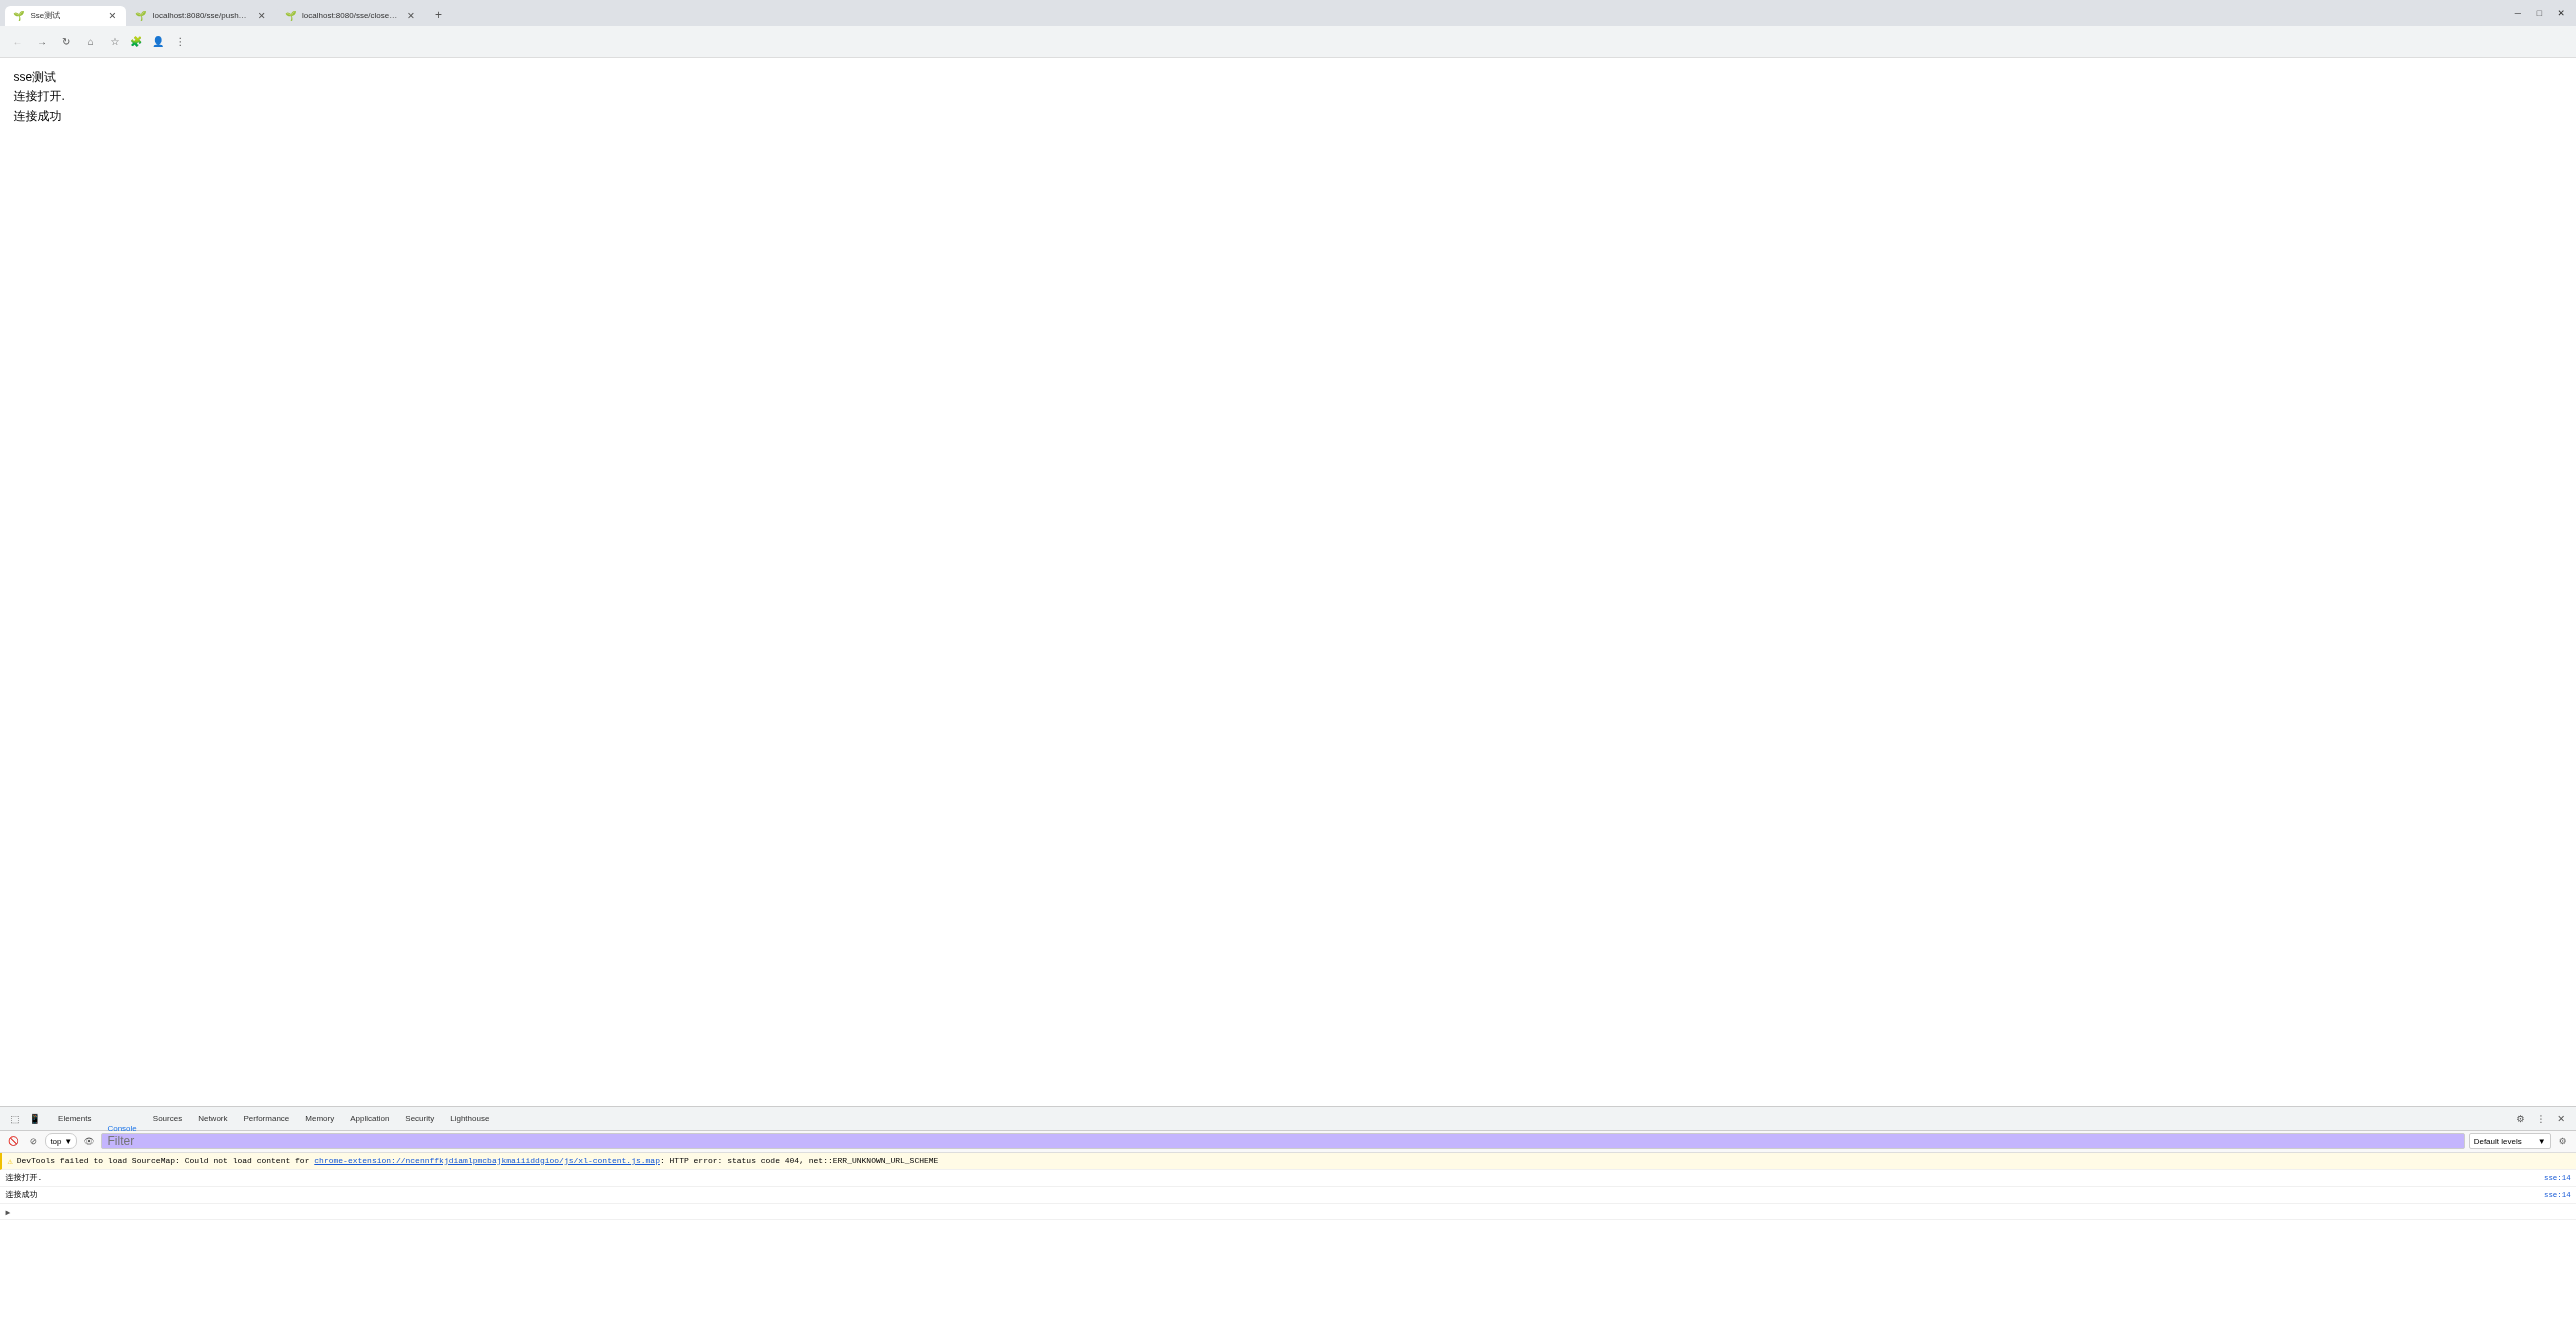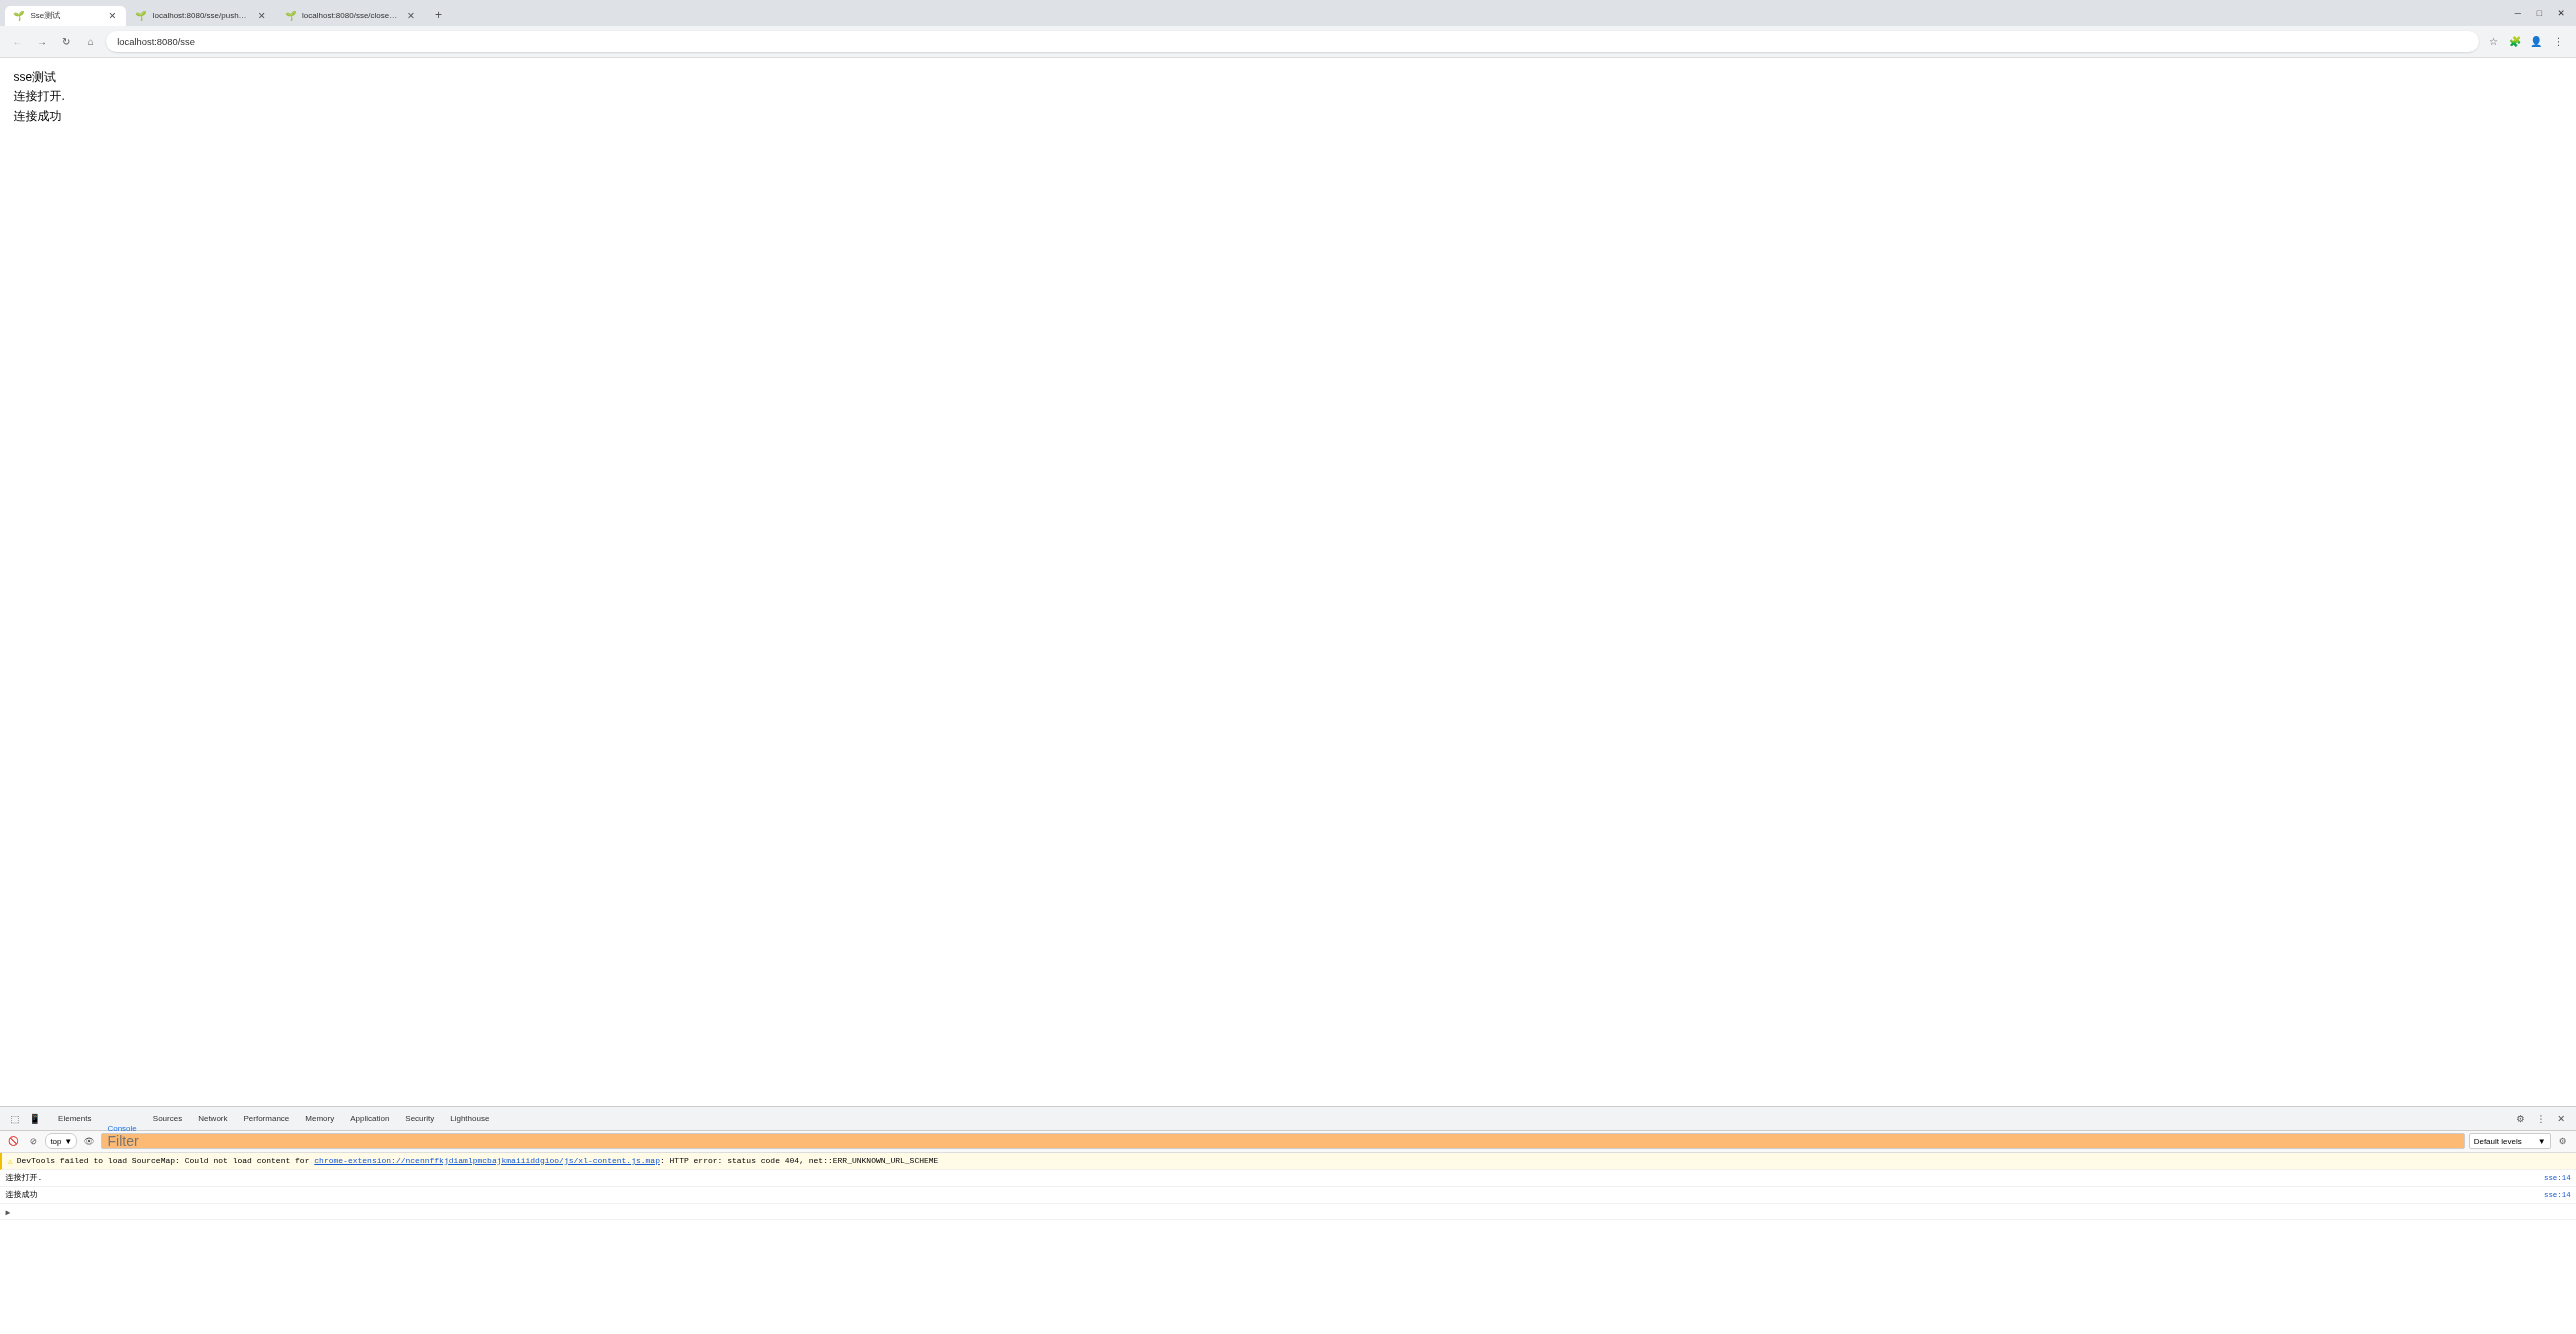--- a/index.html
+++ b/index.html
@@ -198,23 +198,23 @@
       font-size: 8px;
       cursor: pointer;
       gap: 2.7px;
       height: 16px;
     }
     .filter-input {
       flex: 1;
       border: 0.7px solid #ccc;
       border-radius: 2px;
       padding: 1.3px 5.4px;
-      font-size: 14px;
+      font-size: 12px;
       height: 16px;
-      background: #fdba74;
+      background: #c4b5fd;
       outline: none;
     }
     .level-select {
       display: flex;
       align-items: center;
       background: #fff;
       border: 0.7px solid #ccc;
       border-radius: 2px;
       padding: 1.3px 4px;
       font-size: 8px;
@@ -329,21 +329,20 @@
       <div class="win-btn">□</div>
       <div class="win-btn close">✕</div>
     </div>
   </div>
 
   <div class="address-bar">
     <div class="nav-btn disabled">←</div>
     <div class="nav-btn">→</div>
     <div class="nav-btn">↻</div>
     <div class="nav-btn">⌂</div>
-    <input class="url-bar" type="text" value="localhost:8080/sse" style="">
     <div class="toolbar-icons">
       <div class="toolbar-icon">☆</div>
       <div class="toolbar-icon">🧩</div>
       <div class="toolbar-icon">👤</div>
       <div class="toolbar-icon">⋮</div>
     </div>
   </div>
 
   <div class="page-content">
     <p>sse测试</p>

